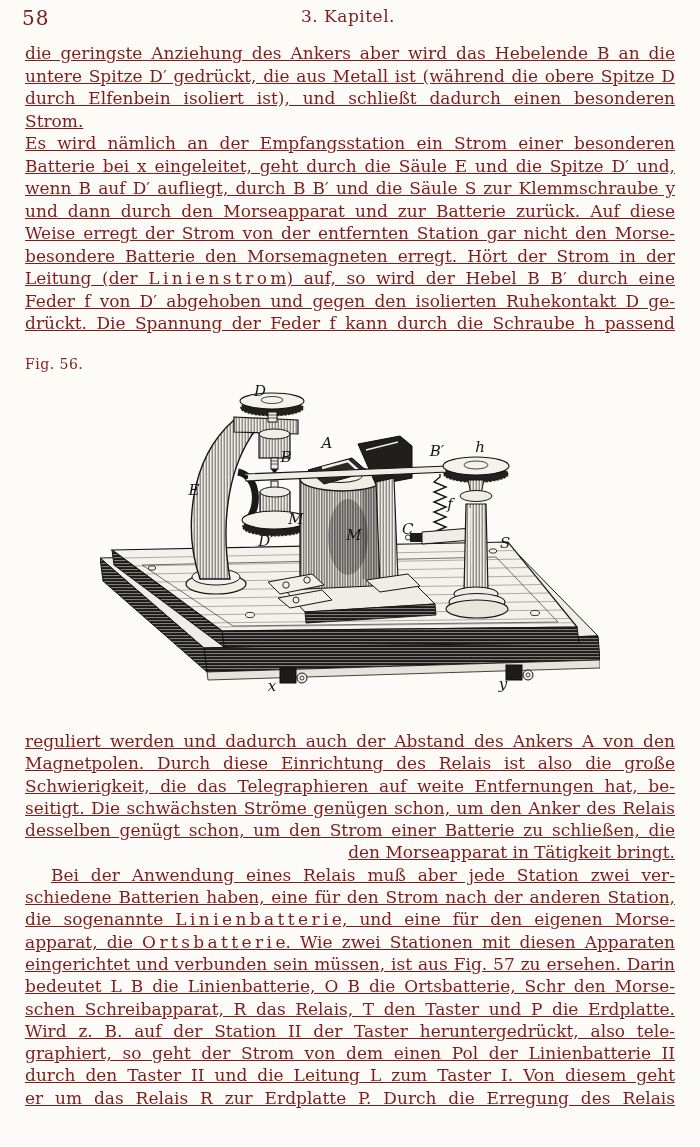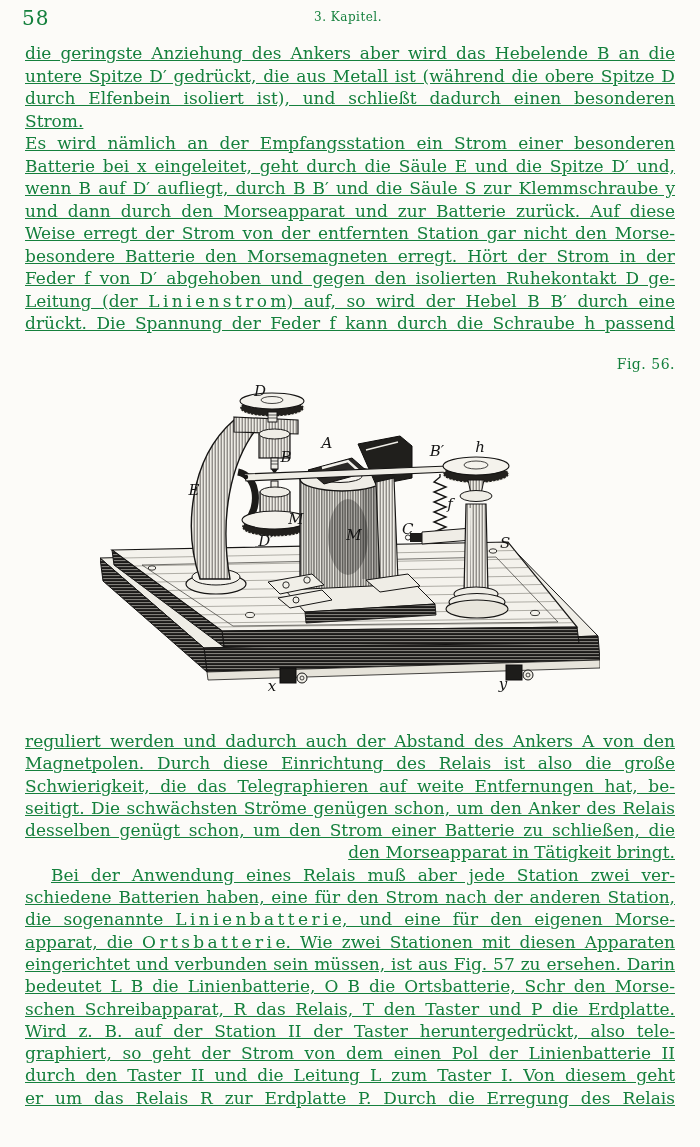--- a/index.html
+++ b/index.html
@@ -1,34 +1,34 @@
 <!DOCTYPE html>
 <html><head>
 <meta charset="utf-8">
 <style>
   html,body{margin:0;padding:0;background:#e8e8e6;}
   .page{
     position:relative;
     width:700px;height:1147px;
     margin:0 auto;
     background:#fcfbf8;
-    color:#15803d;
+    color:#7f1d1d;
     font-family:"DejaVu Serif","Liberation Serif",serif;
     overflow:hidden;
   }
   .header{position:absolute;top:6px;left:22px;right:26px;height:24px;text-align:center;}
   .page-number{position:absolute;left:0;top:0;font-size:20px;letter-spacing:1px;}
-  .chapter{font-size:12px;letter-spacing:.5px;}
+  .chapter{font-size:17px;letter-spacing:.5px;}
   .textblock{position:absolute;left:25px;width:650px;font-size:17px;line-height:22.5px;text-decoration:underline;}
   .para1{top:42px;}
   .body2{top:730px;line-height:22.3px;}
   .jline{display:block;text-align:justify;text-align-last:justify;white-space:normal;}
   .lline{display:block;text-align:right;}
   .indent{text-indent:26px;}
-  .fig-caption{position:absolute;top:356px;left:25px;width:650px;text-align:right;font-size:14px;letter-spacing:.5px;}
+  .fig-caption{position:absolute;top:356px;left:25px;width:650px;text-align:left;font-size:14px;letter-spacing:.5px;}
   .fig-wrap{position:absolute;top:382px;left:100px;width:500px;height:334px;}
   svg text.lbl{
     font-family:"DejaVu Serif","Liberation Serif",serif;
     font-style:italic;font-size:15px;fill:#141414;
   }
 </style>
 </head>
 <body>
 
 <div class="page">
@@ -41,22 +41,22 @@
   <div class="textblock para1">
     <span class="jline">die geringste Anziehung des Ankers aber wird das Hebelende B an die</span>
     <span class="jline">untere Spitze D′ gedrückt, die aus Metall ist (während die obere Spitze D</span>
     <span class="jline">durch Elfenbein isoliert ist), und schließt dadurch einen besonderen Strom.</span>
     <span class="jline">Es wird nämlich an der Empfangsstation ein Strom einer besonderen</span>
     <span class="jline">Batterie bei x eingeleitet, geht durch die Säule E und die Spitze D′ und,</span>
     <span class="jline">wenn B auf D′ aufliegt, durch B B′ und die Säule S zur Klemmschraube y</span>
     <span class="jline">und dann durch den Morseapparat und zur Batterie zurück. Auf diese</span>
     <span class="jline">Weise erregt der Strom von der entfernten Station gar nicht den Morse-</span>
     <span class="jline">besondere Batterie den Morsemagneten erregt. Hört der Strom in der</span>
+    <span class="jline">Leitung (der L i n i e n s t r o m) auf, so wird der Hebel B B′ durch eine</span>
     <span class="jline">Feder f von D′ abgehoben und gegen den isolierten Ruhekontakt D ge-</span>
-    <span class="jline">Leitung (der L i n i e n s t r o m) auf, so wird der Hebel B B′ durch eine</span>
     <span class="jline">drückt. Die Spannung der Feder f kann durch die Schraube h passend</span>
   </div>
 
   <div class="fig-caption">Fig. 56.</div>
 
   <div class="fig-wrap">
   <svg width="500" height="334" viewBox="0 0 500 334">
     <defs>
       <pattern id="pv" width="2.6" height="4" patternUnits="userSpaceOnUse">
         <rect width="2.6" height="4" fill="#f3f1ea"></rect>

